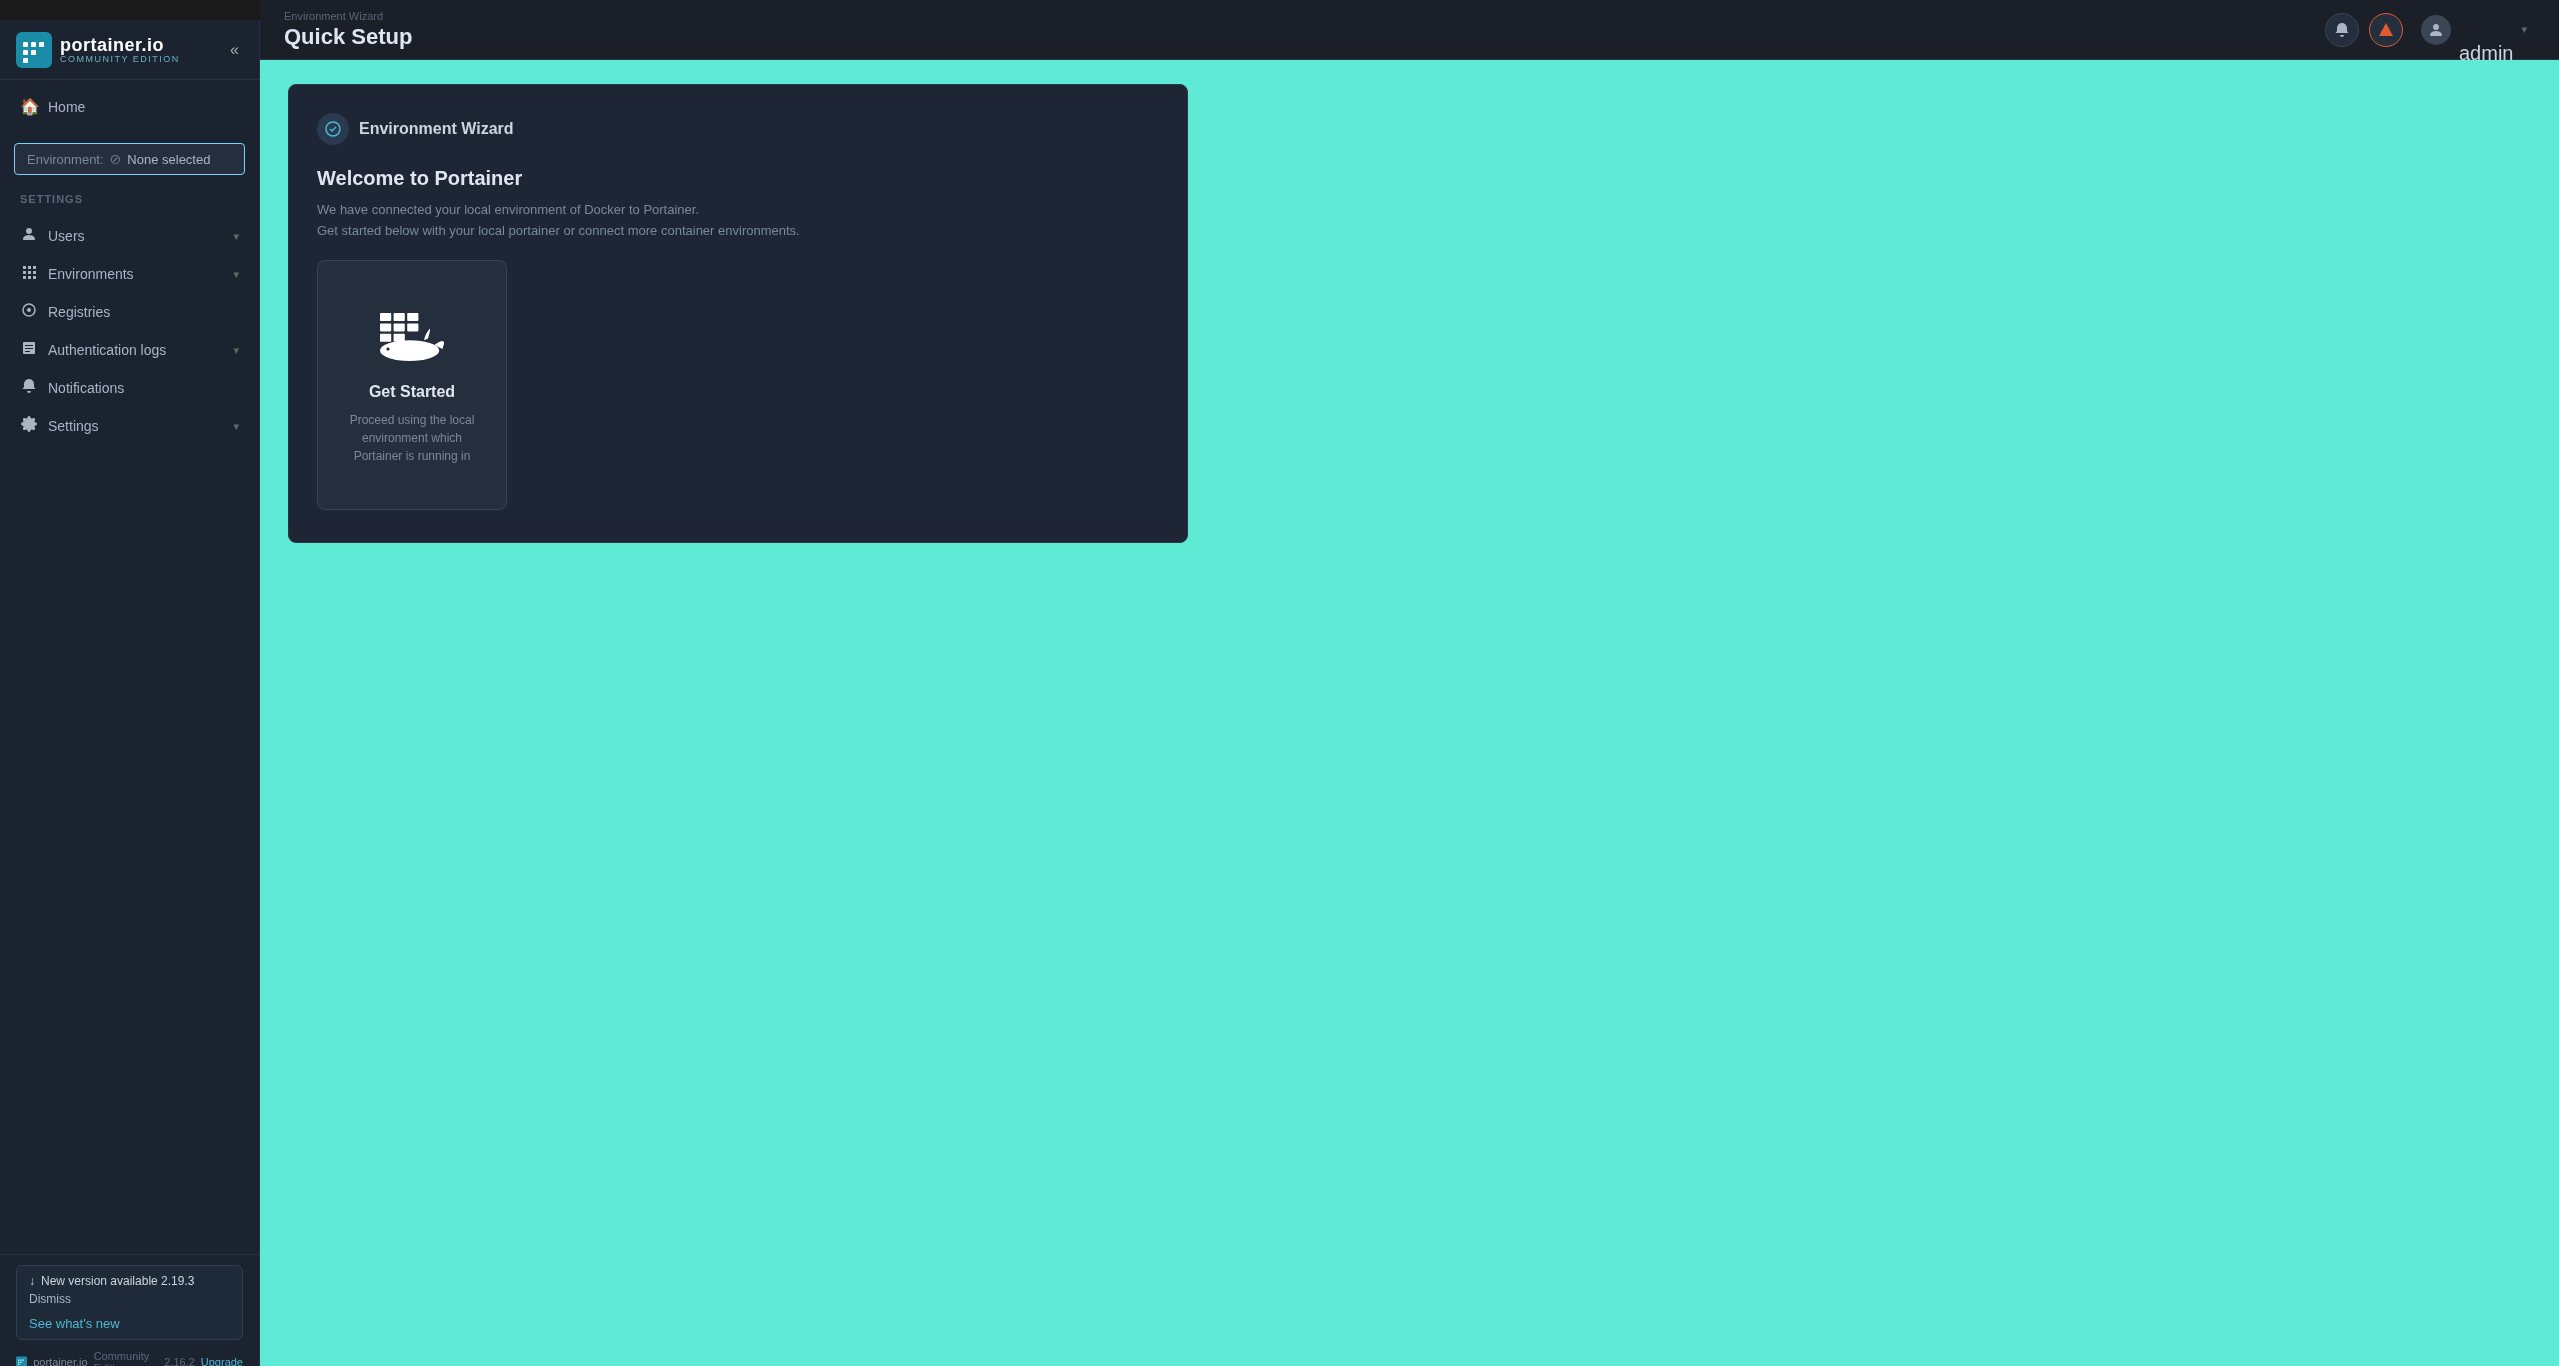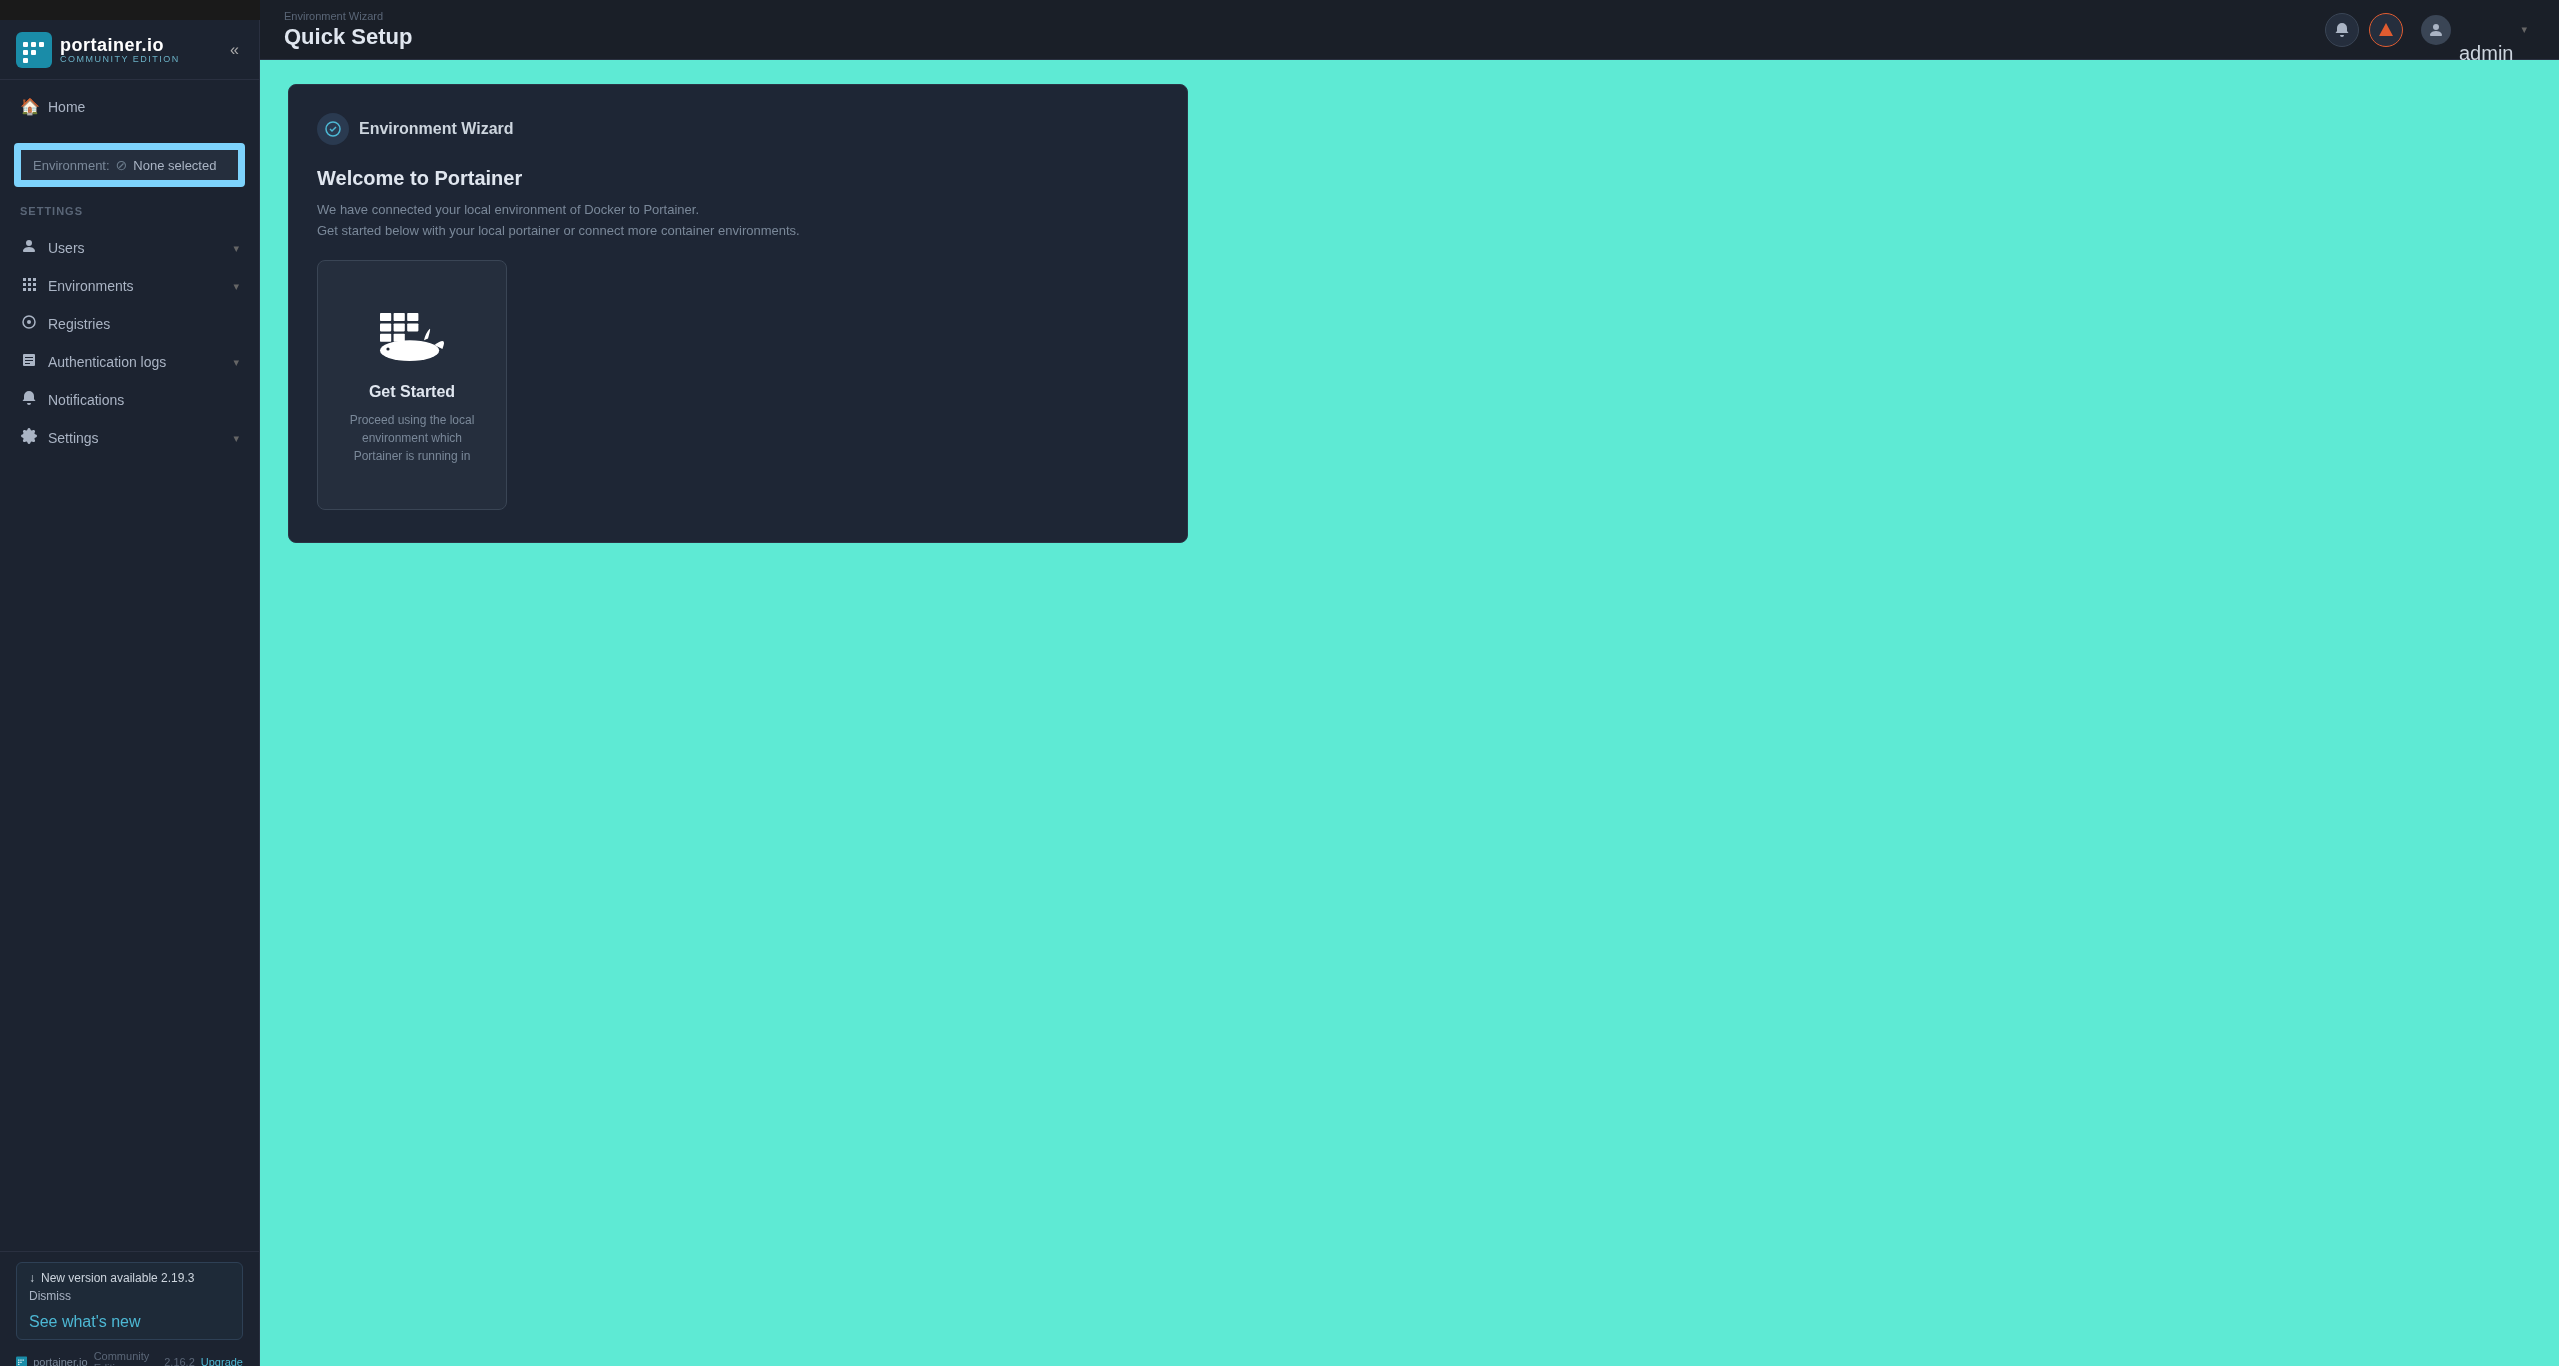--- a/index.html
+++ b/index.html
@@ -88,21 +88,21 @@
       font-size: 16px;
       flex-shrink: 0;
     }
 
     .nav-label { flex: 1; }
     .nav-chevron { font-size: 11px; color: #666; }
 
     .env-selector {
       margin: 10px 14px;
       background: #252e3d;
-      border: 7px solid #7dd3fc;
+      border: 1px solid #7dd3fc;
       border-radius: 4px;
       padding: 7px 12px;
       cursor: pointer;
       display: flex;
       align-items: center;
       gap: 6px;
       color: #aab4c4;
       font-size: 13px;
     }
 
@@ -140,21 +140,21 @@
     .update-title {
       color: #cdd5de;
       font-weight: 500;
       display: flex;
       align-items: center;
       gap: 6px;
     }
 
     .update-actions { display: flex; gap: 10px; flex-direction: column; }
     .update-dismiss { color: #aab4c4; cursor: pointer; font-size: 12px; }
-    .update-link { color: #4db8d4; cursor: pointer; font-size: 16px; }
+    .update-link { color: #4db8d4; cursor: pointer; font-size: 13px; }
 
     .sidebar-version {
       display: flex;
       align-items: center;
       gap: 6px;
       font-size: 11px;
       color: #5a6677;
     }
 
     .version-upgrade { color: #4db8d4; cursor: pointer; }

